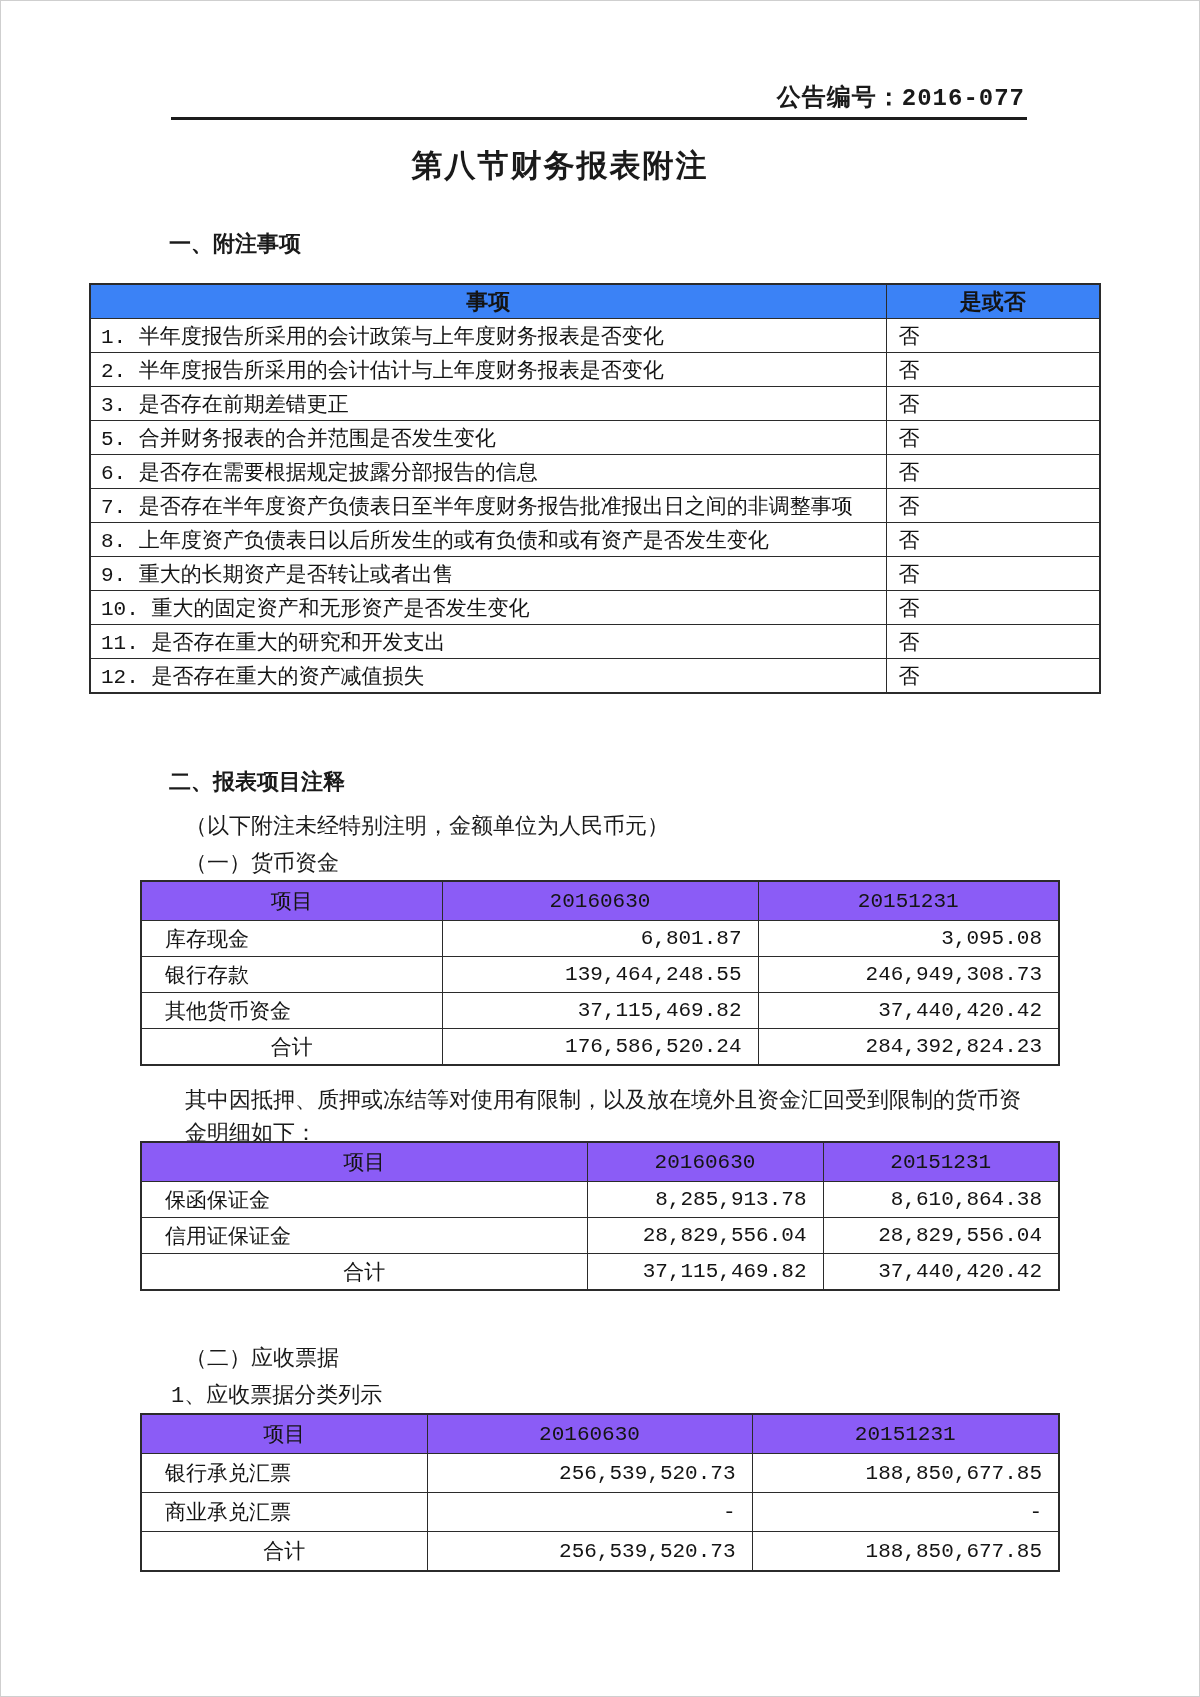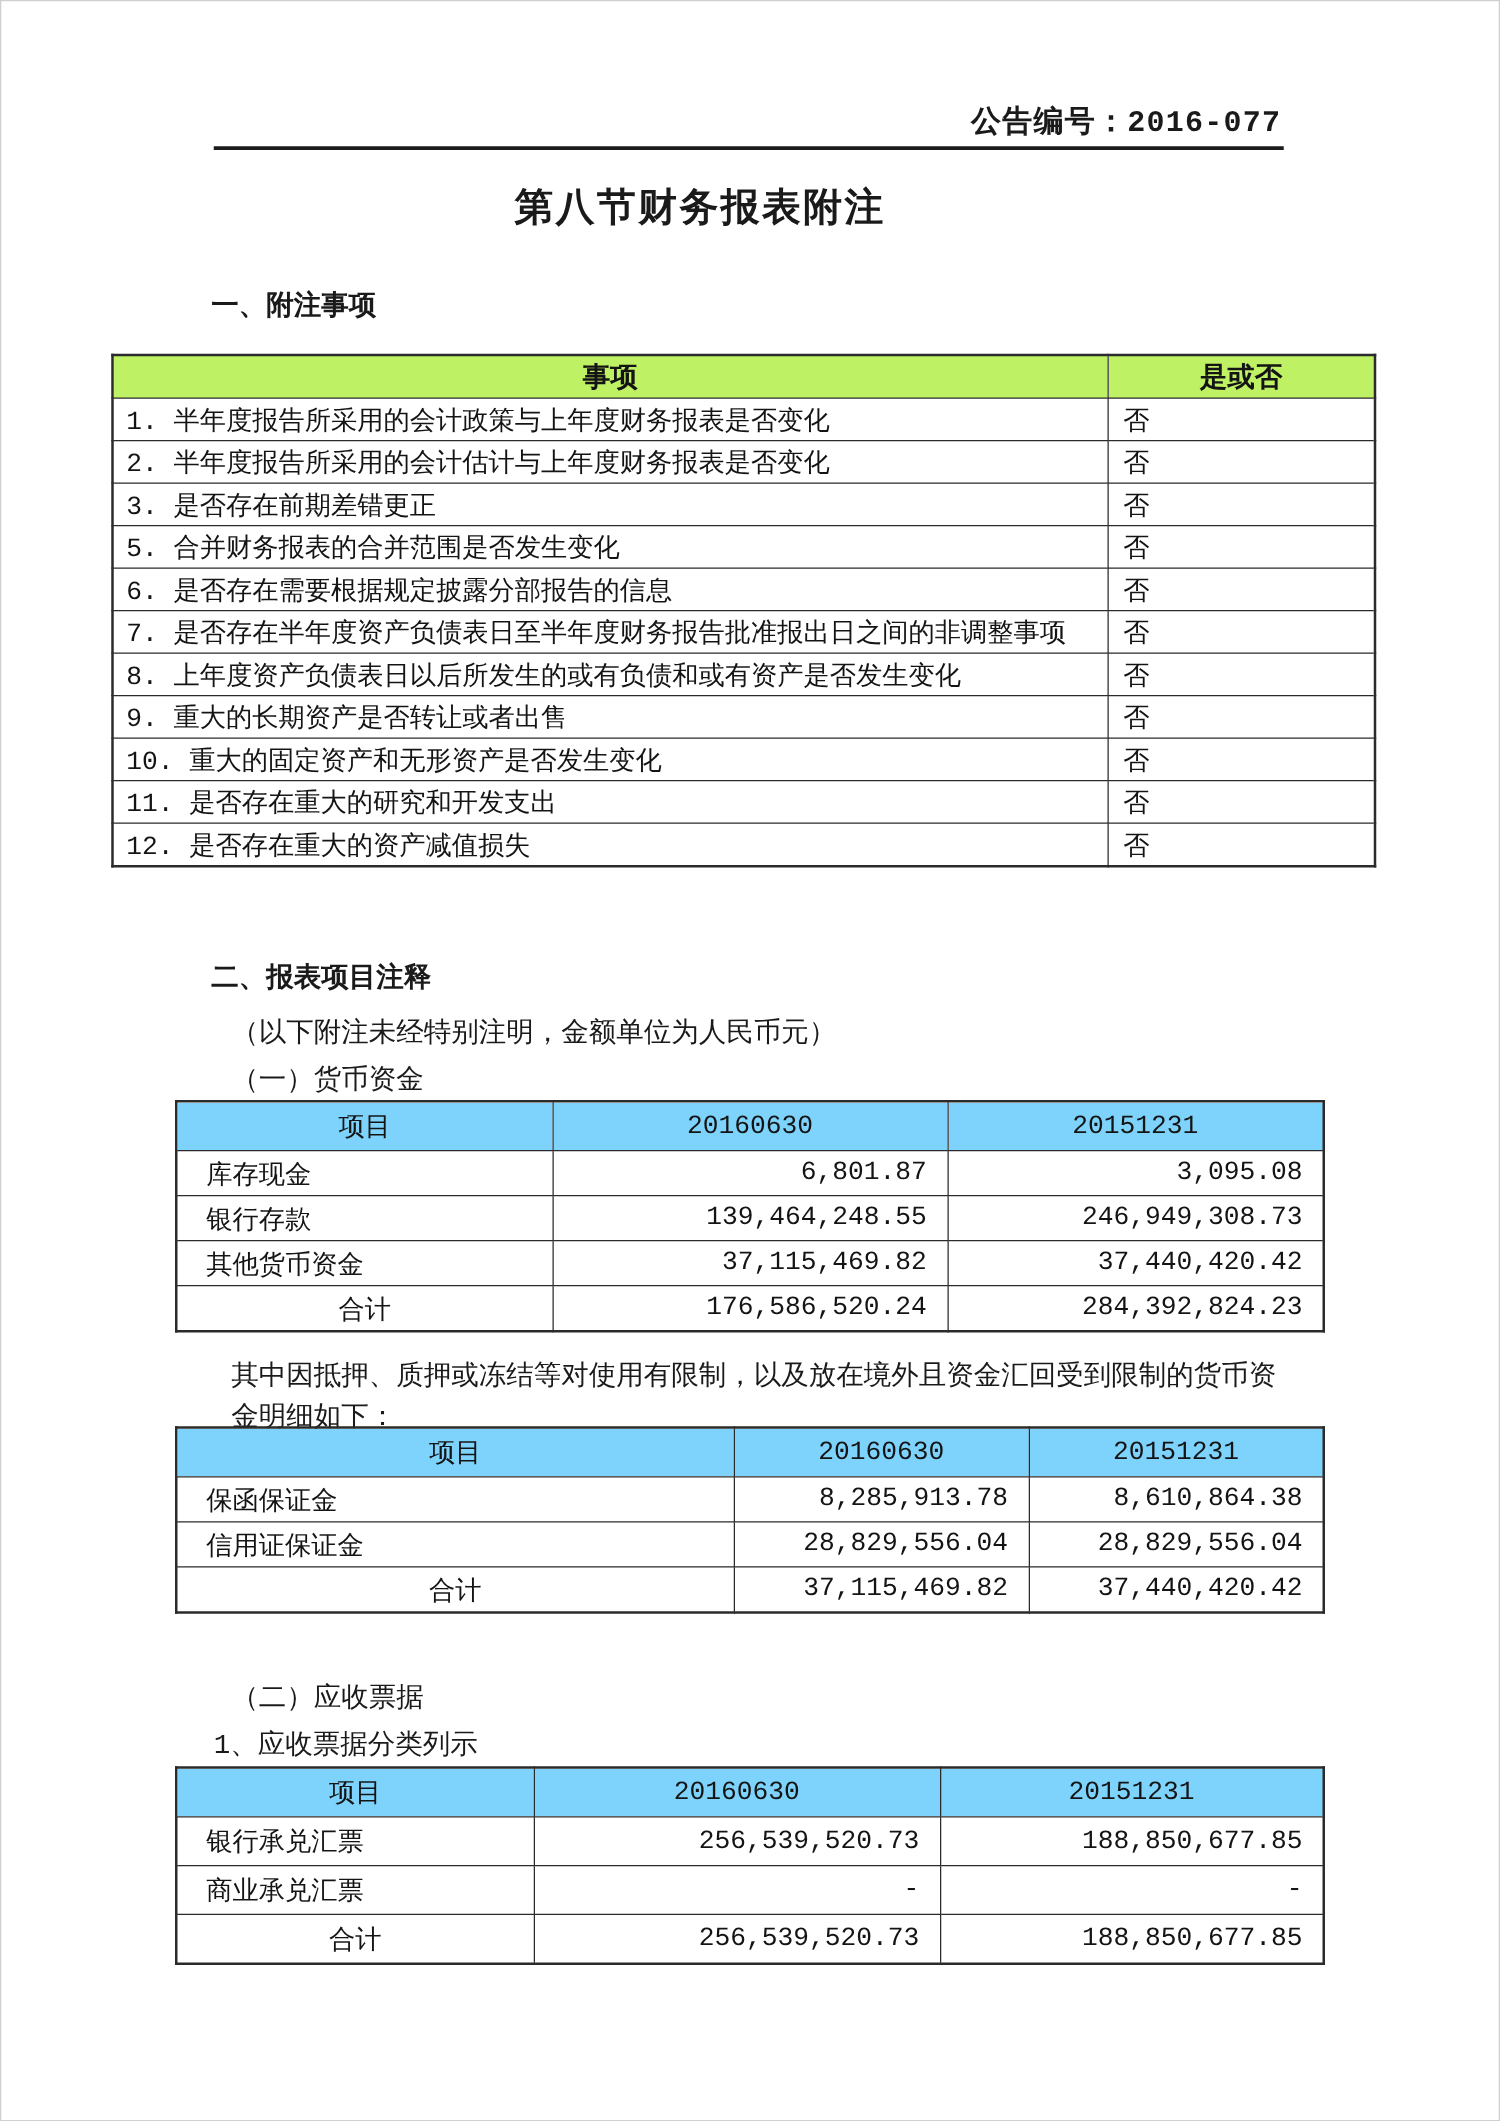--- a/index.html
+++ b/index.html
@@ -47,29 +47,29 @@
   table {
     position:absolute; border-collapse:collapse; table-layout:fixed;
     font-size:21px; color:#141414;
   }
   td, th { border:1px solid #2b2b2b; overflow:hidden; white-space:nowrap; font-weight:normal; }
   table.bordered { border:2px solid #2b2b2b; }
 
   
   #notes-table { top:282px; left:88px; width:1010px; }
   #notes-table th {
-    background:#bef264; height:31px; text-align:center;
+    background:#3b82f6; height:31px; text-align:center;
     font-weight:bold; font-size:22px;
   }
   #notes-table td { height:31px; }
   #notes-table td.item   { padding-left:10px; }
   #notes-table td.answer { padding-left:12px; }
 
   
-  .fin-table th { height:36px; text-align:center; background:#7dd3fc; }
+  .fin-table th { height:36px; text-align:center; background:#8b5cf6; }
   .fin-table td { height:33px; }
   .fin-table td.label { padding-left:23px; text-align:left; }
   .fin-table td.num   { padding-right:16px; text-align:right; }
   .fin-table td.total-label { text-align:center;margin-left:37px; }
 
   #cash-table       { top:879px;  left:139px; width:918px; }
   #restricted-table { top:1140px; left:139px; width:918px; }
   #restricted-table td { height:33px; }
   #receivable-table { top:1412px; left:139px; width:918px; }
   #receivable-table td { height:36px; }

